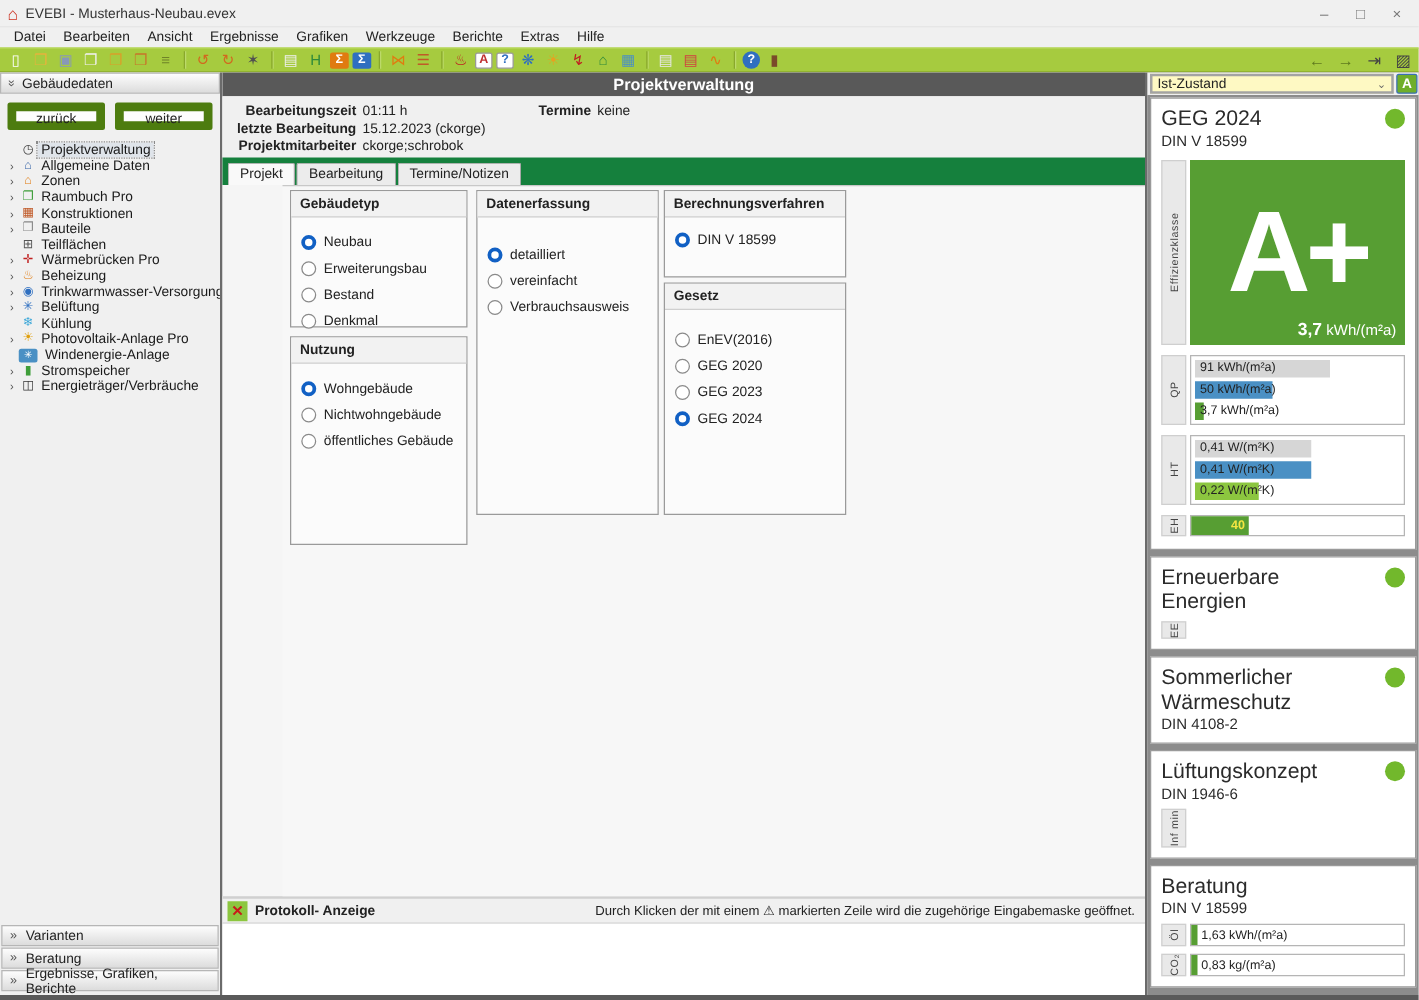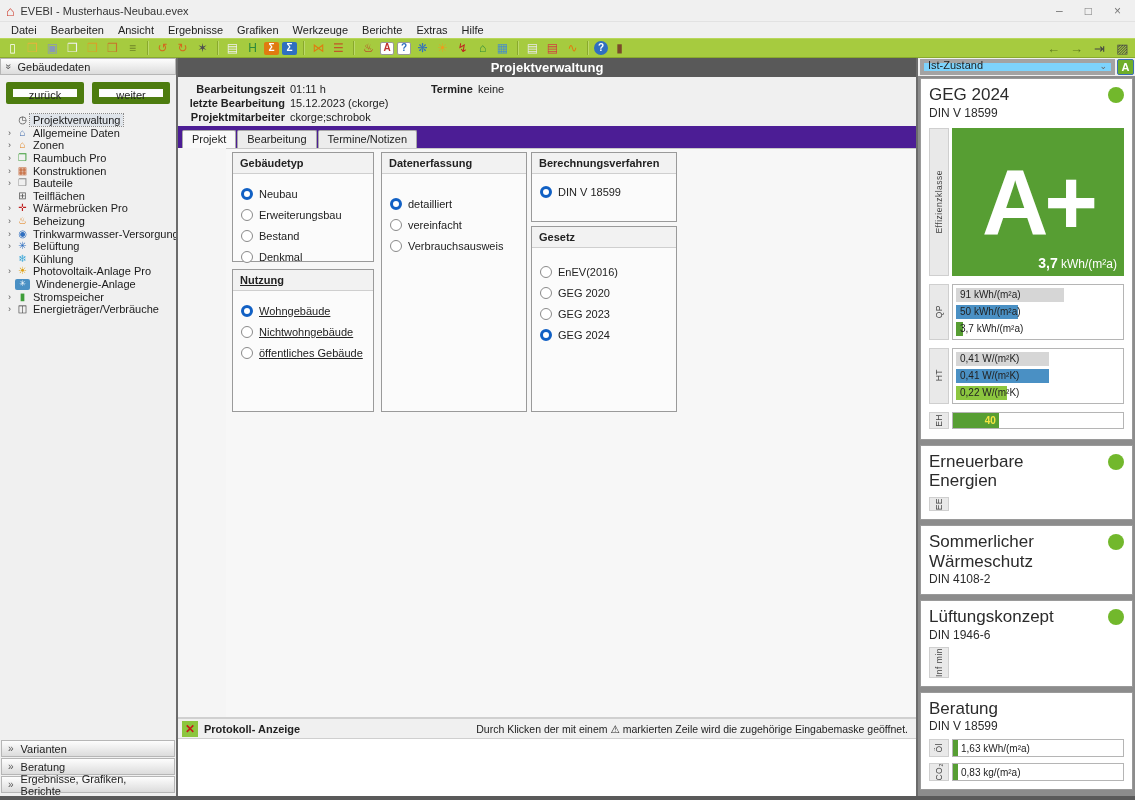--- a/index.html
+++ b/index.html
@@ -52,40 +52,40 @@
 
   
   .main { flex:1; display:flex; flex-direction:column; background:#f5f5f5; border-right:2px solid #6b6b6b; min-width:0; }
   .main-header { height:19px; background:#595959; color:#fff; font-weight:bold; font-size:13px; text-align:center; line-height:19px; }
   .info { padding:5px 0 2px 0; background:#f0f0f0; }
   .info-row { display:flex; line-height:14px; }
   .info-label { width:112px; text-align:right; font-weight:bold; padding-right:5px; white-space:nowrap; }
   .info-value { color:#222; }
   .info-termine { margin-left:105px; display:flex; }
   .info-termine .info-label { width:auto; }
-  .tabs { display:flex; padding:4px 0 0 4px; background:#4c1d95; }
+  .tabs { display:flex; padding:4px 0 0 4px; background:#15803d; }
   .tab { padding:2px 9px 3px 9px; font-size:11px; border:1px solid #a8a8a8; border-bottom:none; background:#ececec; margin-right:1px; border-radius:2px 2px 0 0; }
   .tab.active { background:#f9f9f9; position:relative; z-index:2; }
   .tabpage { flex:1; position:relative; background:#f7f7f7; border-top:1px solid #c8c8c8;margin-left:48px; }
   .groupbox { position:absolute; background:#fbfbfb; border:1px solid #9a9a9a; }
   .groupbox h3 { background:#f2f2f2; border-bottom:1px solid #cfcfcf; font-size:11px; font-weight:bold; padding:4px 7px; }
   .gbody { padding:14px 8px 8px 8px; }
   .opt { display:flex; align-items:center; gap:6px; margin-bottom:9px; }
   .radio { width:12px; height:12px; border-radius:50%; border:1px solid #8a8a8a; background:#fff; flex:0 0 12px; }
   .radio.checked { border:3.5px solid #1160c4; }
   .protocol { height:22px; background:#f0f0f0; border-top:2px solid #d0d0d0; border-bottom:1px solid #cfcfcf; display:flex; align-items:center; padding:0 8px 0 4px; gap:6px; }
   .proto-icon { width:16px; height:16px; background:#8cc63f; color:#c81a1a; font-weight:bold; font-size:12px; display:flex; align-items:center; justify-content:center; }
   .proto-title { font-weight:bold; font-size:11px; }
   .proto-hint { margin-left:auto; font-size:10.5px; color:#222; }
   .main-footer { height:57px; background:#fff; }
 
   
   .rightbar { width:217px; background:#8c8c8c; display:flex; flex-direction:column; }
   .variant-row { height:18px; background:#f0f0f0; display:flex; gap:2px; padding:1px 1px 1px 2px; }
-  .variant-select { flex:1; background:#7dd3fc; border:4px solid #a3a3a3; display:flex; align-items:flex-end; padding:0 4px; font-size:11px; }
+  .variant-select { flex:1; background:#fef9c3; border:2px solid #a3a3a3; display:flex; align-items:center; padding:0 4px; font-size:11px; }
   .variant-select .chev { margin-left:auto; color:#666; font-size:9px; }
   .a-button { width:17px; background:#6fae2a; border:1px solid #3b6fb5; color:#fff; font-weight:bold; font-size:11px; display:flex; align-items:center; justify-content:center; border-radius:2px; }
   .cards { flex:1; display:flex; flex-direction:column; gap:5px; padding:2px; }
   .card { background:#fff; border:1px solid #9a9a9a; padding:6px 8px 8px 8px; }
   .card-head { display:flex; align-items:flex-start; }
   .card-title { font-size:17px; color:#2b2b2b; line-height:1.15; }
   .status-dot { width:16px; height:16px; border-radius:50%; background:#72b82c; margin-left:auto; flex:0 0 16px; margin-top:2px; }
   .card-sub { font-size:12px; color:#2b2b2b; margin-top:1px; }
   .rating { display:flex; margin-top:8px; gap:3px; }
   .vstrip { background:#e9e9e9; border:1px solid #cfcfcf; width:20px; display:flex; align-items:center; justify-content:center; }
@@ -338,21 +338,21 @@
                 <span class="radio"></span>
                 <span>Bestand</span>
               </div>
             <div class="opt">
                 <span class="radio"></span>
                 <span>Denkmal</span>
               </div>
           </div>
         </div>
 
-        <div class="groupbox" style="left:6px; top:120px; width:142px; height:143px;text-decoration:underline;">
+        <div class="groupbox" style="left:6px; top:120px; width:142px; height:167px;">
           <h3>Nutzung</h3>
           <div class="gbody">
             <div class="opt">
                 <span class="radio checked"></span>
                 <span>Wohngebäude</span>
               </div>
             <div class="opt">
                 <span class="radio"></span>
                 <span>Nichtwohngebäude</span>
               </div>

